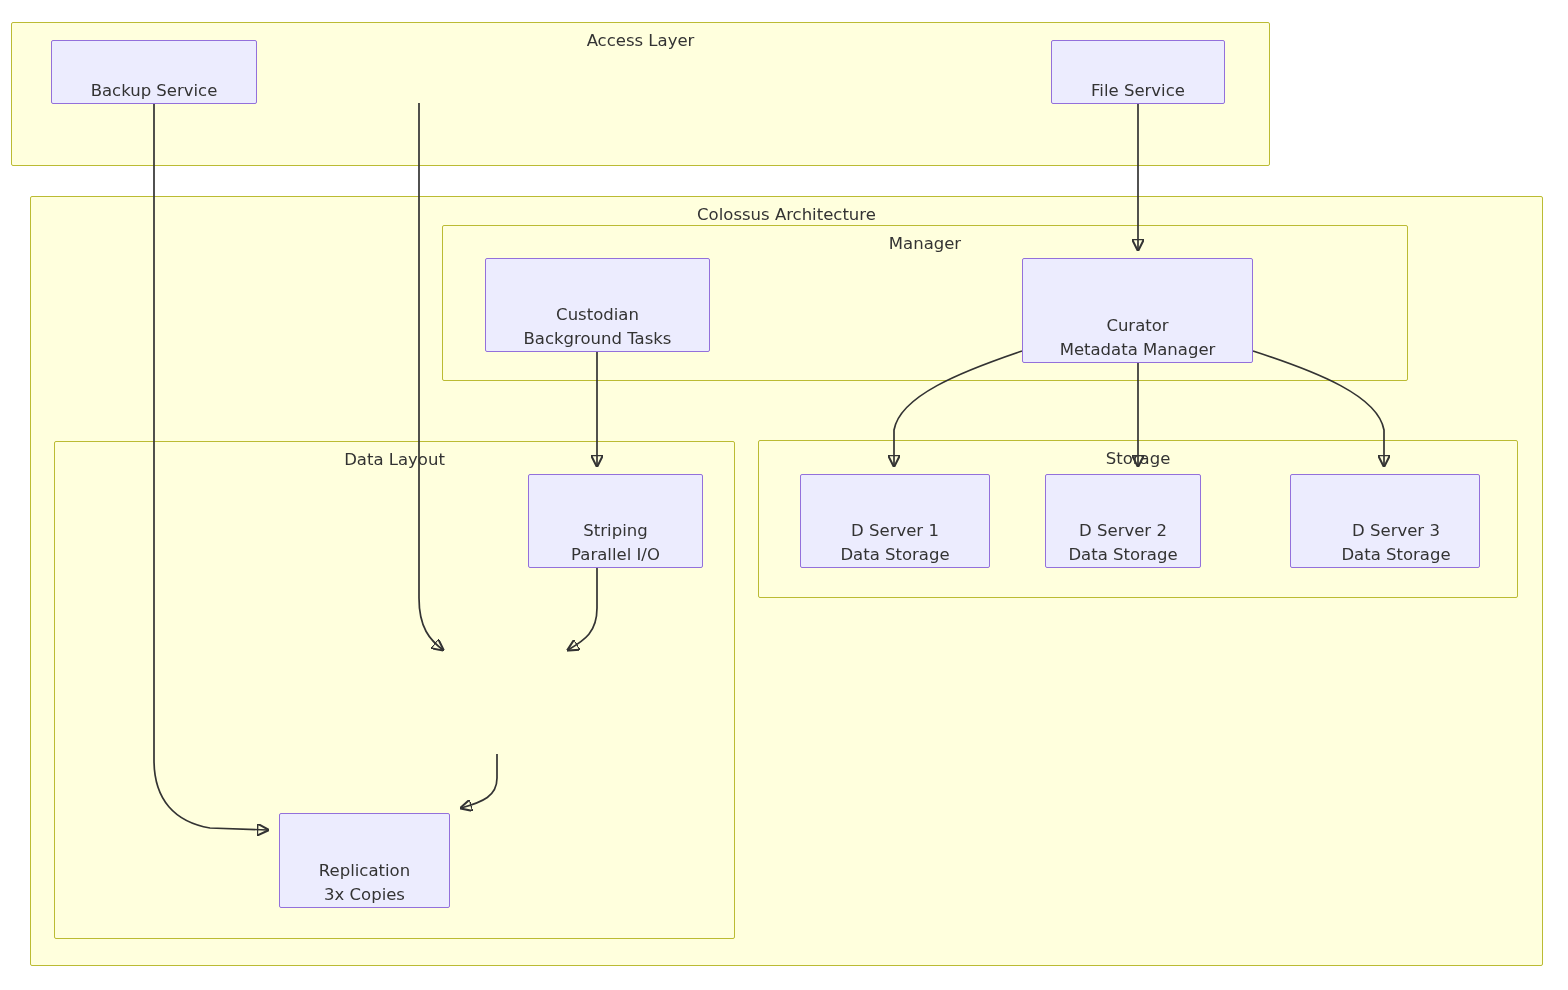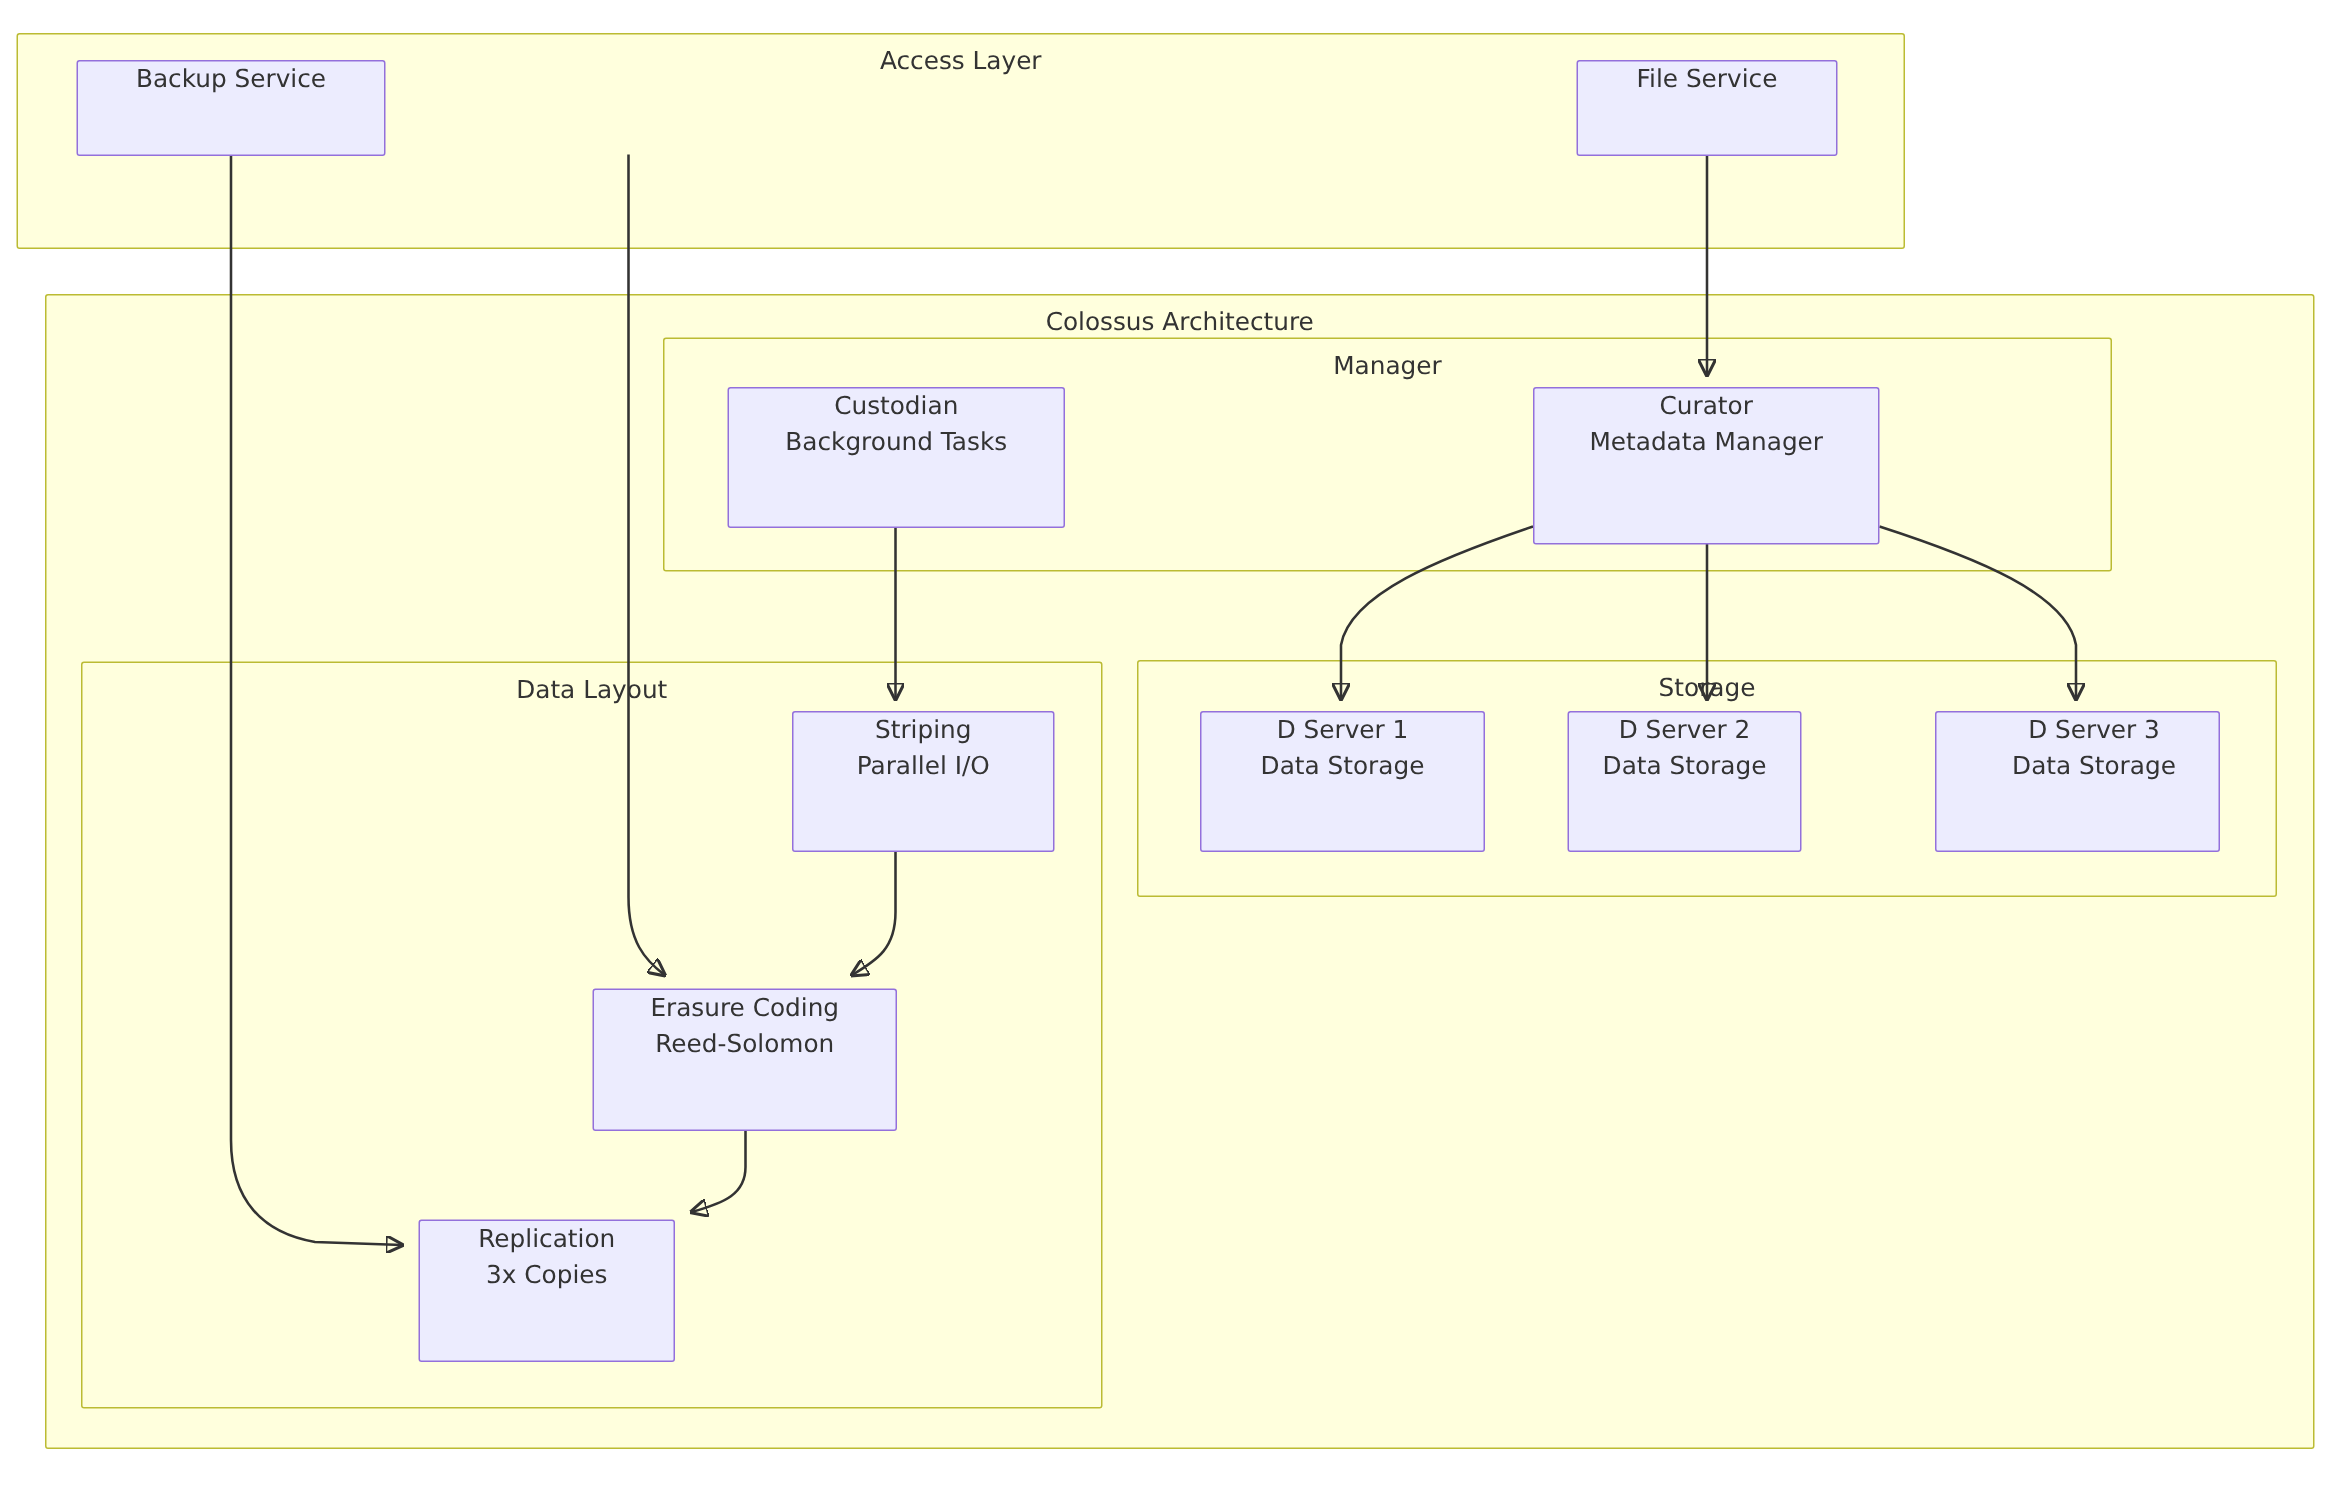--- a/index.html
+++ b/index.html
@@ -40,21 +40,21 @@
   }
   .node {
     position: absolute;
     background: #ececfe;
     border: 1.4px solid #9370db;
     border-radius: 2px;
     box-sizing: border-box;
     display: flex;
     flex-direction: column;
     align-items: center;
-    justify-content: flex-start;
+    justify-content: flex-end;
     color: #333333;
     font-size: 16.5px;
     line-height: 1.45;
     text-align: center;
     white-space: nowrap;
   }
   .node .ln { display: block; }
   svg.edges {
     position: absolute;
     left: 0; top: 0;
@@ -137,24 +137,20 @@
   <div class="node" style="left:1022px; top:258px; width:231px; height:105px;">
     <span class="ln">Curator</span>
     <span class="ln">Metadata Manager</span>
   </div>
 
   <div class="node" style="left:528px; top:474px; width:175px; height:94px;">
     <span class="ln">Striping</span>
     <span class="ln">Parallel I/O</span>
   </div>
 
-  <div class="node" style="left:395px; top:659px; width:203px; height:95px;">
-    <span class="ln">Erasure Coding</span>
-    <span class="ln">Reed-Solomon</span>
-  </div>
 
   <div class="node" style="left:279px; top:813px; width:171px; height:95px;">
     <span class="ln">Replication</span>
     <span class="ln">3x Copies</span>
   </div>
 
   <div class="node" style="left:800px; top:474px; width:190px; height:94px;">
     <span class="ln">D Server 1</span>
     <span class="ln">Data Storage</span>
   </div>

